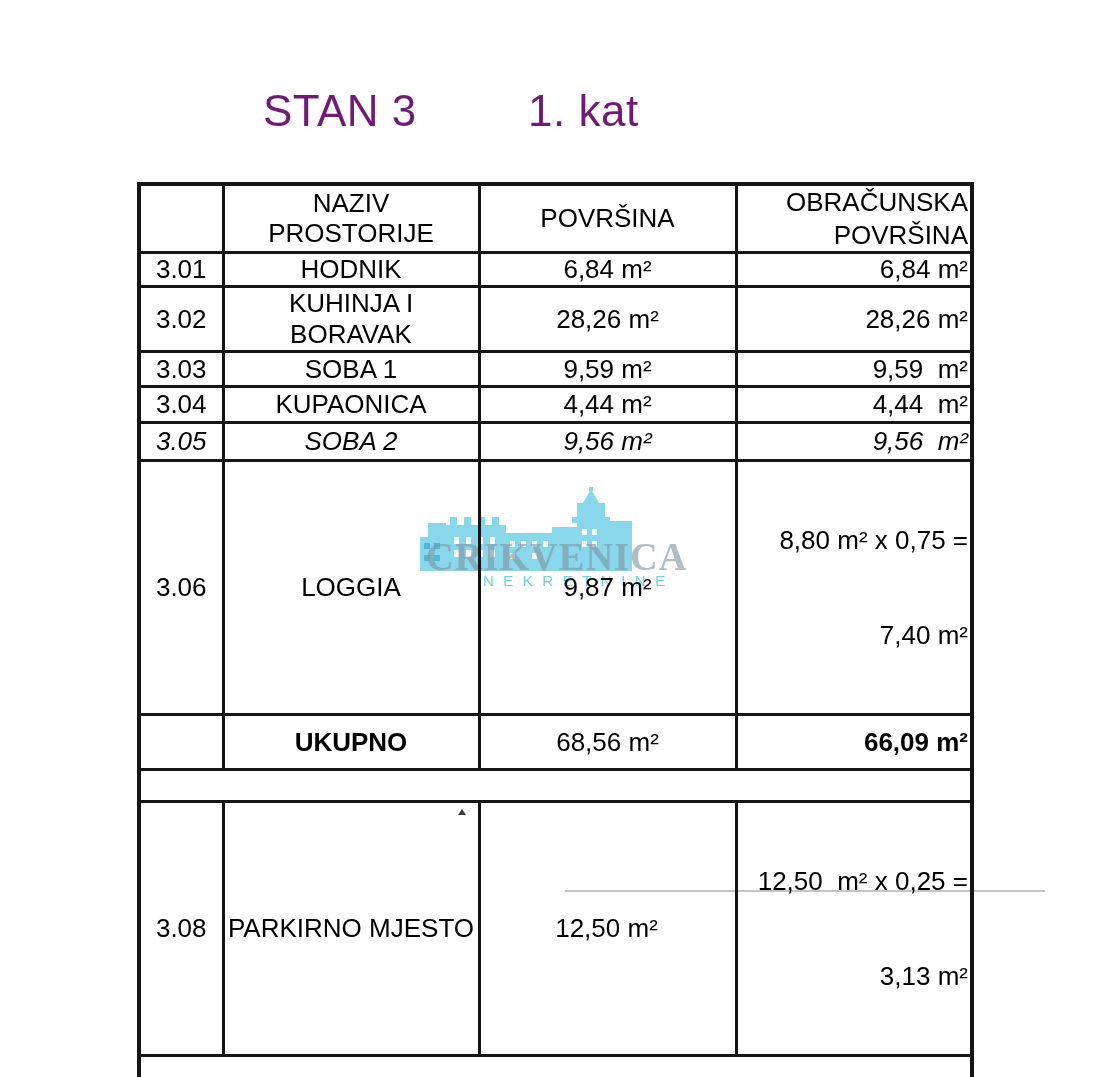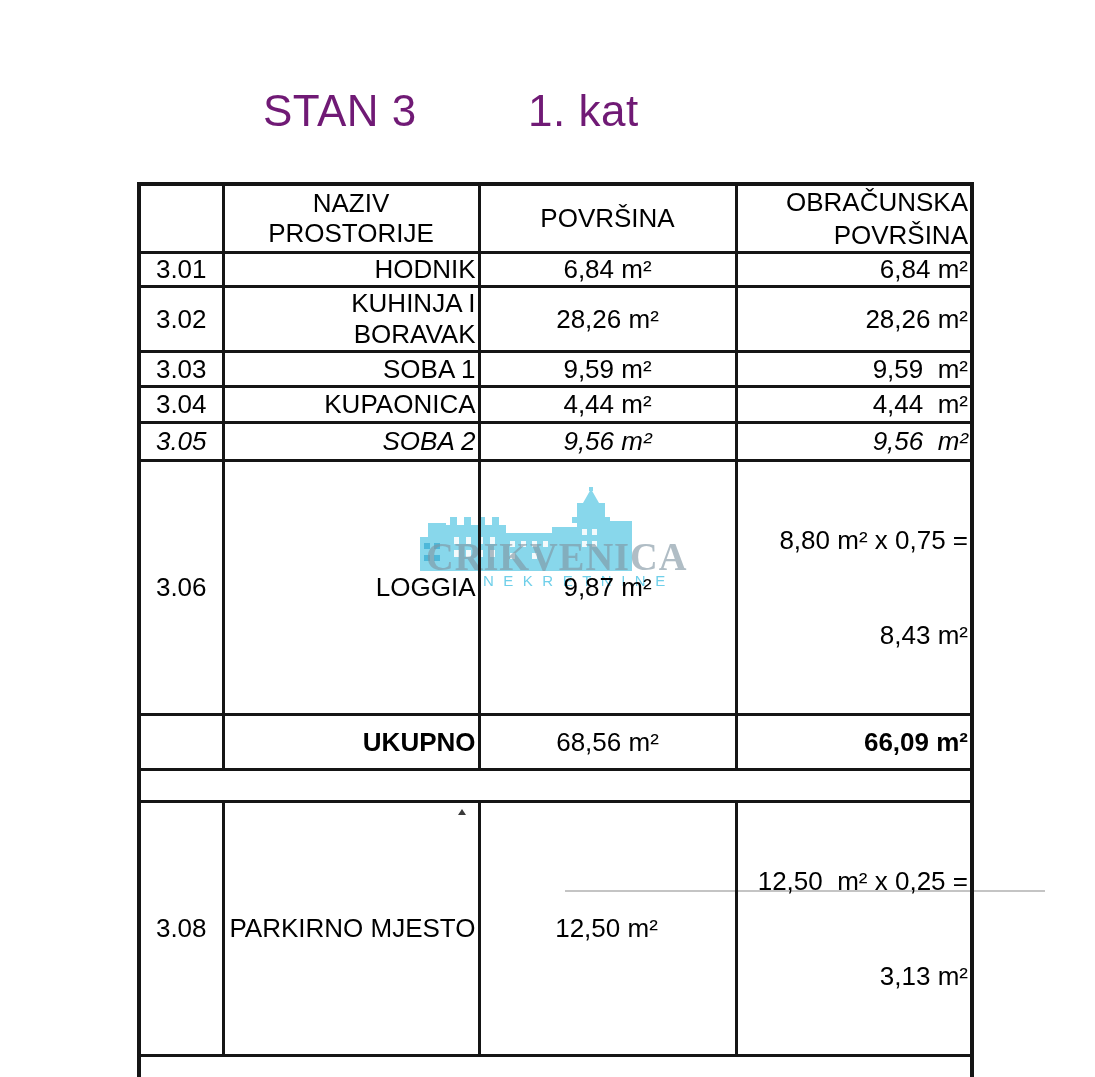--- a/index.html
+++ b/index.html
@@ -30,21 +30,21 @@
 
   
   table.areas {
     position:absolute; left:137px; top:182px; width:833px;
     border-collapse:collapse; table-layout:fixed;
     border:4px solid #151515; background:transparent;
     font-size:26px; z-index:1;
   }
   table.areas td { border:3px solid #151515; overflow:hidden; padding:0 2px; vertical-align:middle; }
   td.c-num  { text-align:center; }
-  td.c-name { text-align:right;margin-left:36px; }
+  td.c-name { text-align:center;margin-left:36px; }
   td.c-area { text-align:center; white-space:pre-wrap; }
   td.c-calc { text-align:right; padding-right:3px; white-space:pre-wrap; }
   td.c-area.right { text-align:center; padding-right:4px; }
   .bold { font-weight:bold; }
   tr.head td { height:58px; text-align:center; line-height:1.15; }
   tr.r1 td { height:34px; } tr.r2 td { height:35px; } tr.r3 td { height:35px; }
   tr.r4 td { height:36px; } tr.r5 td { height:38px;font-style:italic; }
   tr.loggia td { height:66px; }
   tr.total td { height:55px; }
   tr.spacer1 td { height:32px; border-left:none; border-right:none; }
@@ -171,21 +171,21 @@
       <td class="c-area">9,56 m²</td>
       <td class="c-calc">9,56  m²</td>
     </tr>
 
     <tr class="loggia">
       <td class="c-num">3.06</td>
       <td class="c-name">LOGGIA</td>
       <td class="c-area">9,87 m²</td>
       <td class="c-calc">
         <div class="calc-line">8,80 m² x 0,75 =</div>
-        <div class="calc-line">8,43 m²</div>
+        <div class="calc-line">7,40 m²</div>
       </td>
     </tr>
 
     <tr class="total">
       <td class="c-num"></td>
       <td class="c-name bold">UKUPNO</td>
       <td class="c-area">68,56 m²</td>
       <td class="c-calc bold">66,09 m²</td>
     </tr>
 

